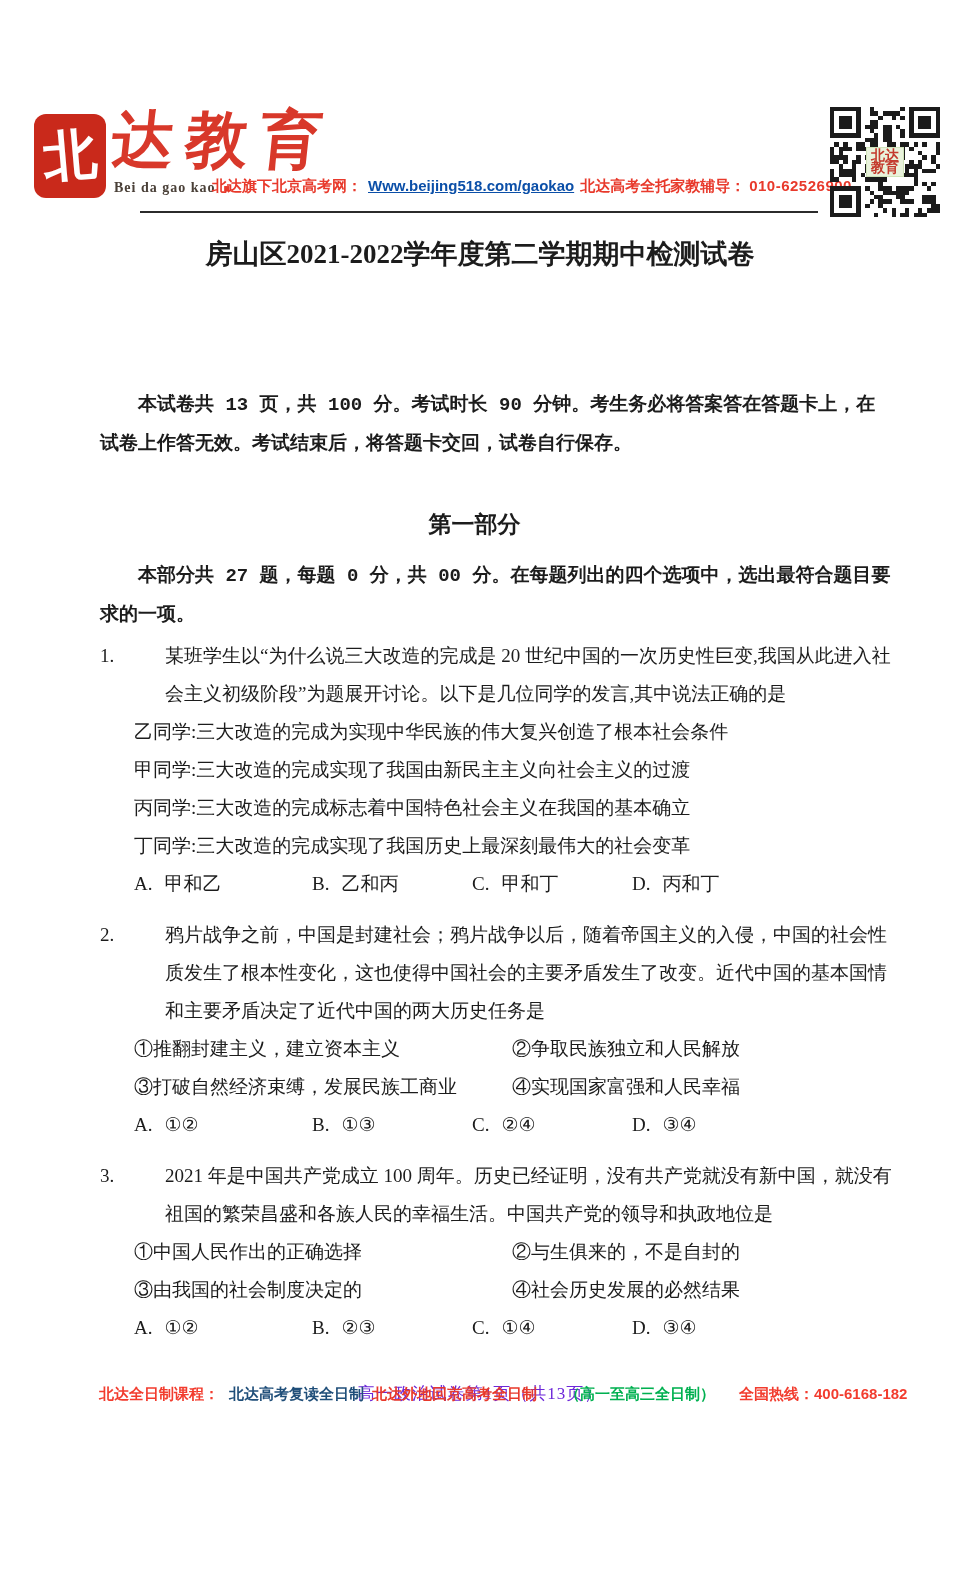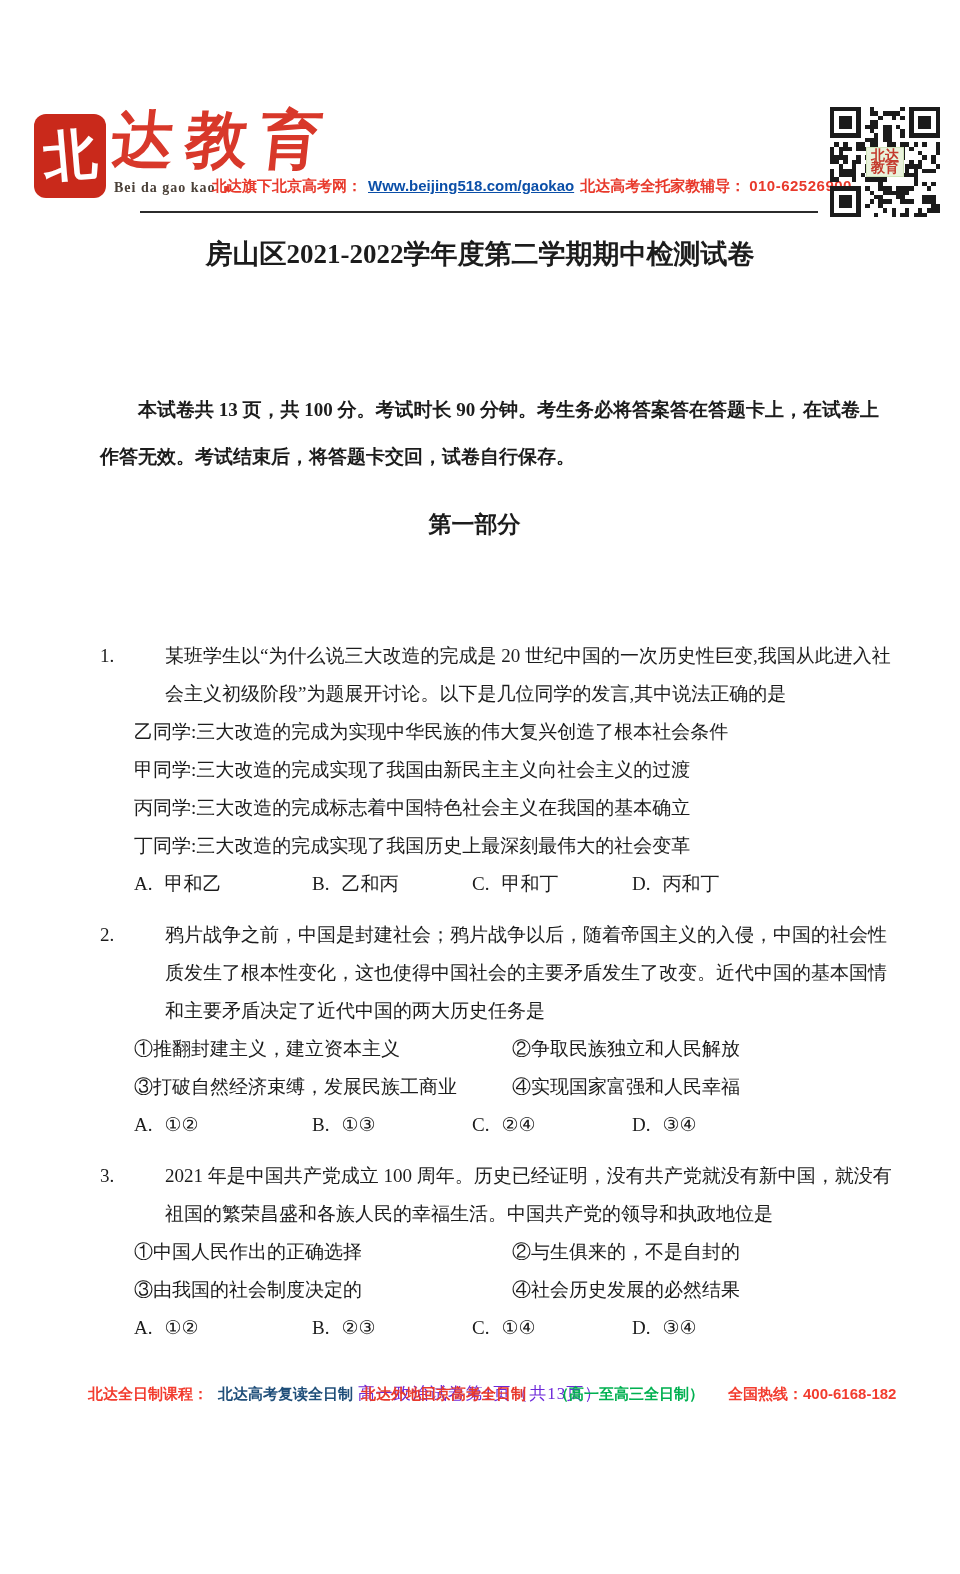--- a/index.html
+++ b/index.html
@@ -24,22 +24,22 @@
   
   .qr{position:absolute;left:830px;top:107px;width:110px;height:110px;}
   .qr svg{display:block;}
   .qr-label{position:absolute;left:50%;top:50%;transform:translate(-50%,-50%);
             background:#e9f3dc;border:1px solid #cfe3b8;padding:2px 4px;text-align:center;
             font-size:14px;line-height:12px;font-weight:bold;}
   
   .title{position:absolute;left:0;right:0;top:236px;text-align:center;font-size:27px;font-weight:bold;}
   .subtitle{position:absolute;left:0;right:0;top:314px;text-align:center;font-size:29px;font-weight:bold;}
   
-  .para{position:absolute;left:100px;width:792px;font-family:Liberation Serif, serif;
-        font-weight:bold;font-size:19px;line-height:47px;text-indent:2em;}
+  .para{position:absolute;left:100px;width:792px;font-family:Liberation Mono, monospace;
+        font-weight:bold;font-size:19px;line-height:39px;text-indent:2em;}
   .intro{top:386px;}
   .part-heading{position:absolute;left:0;right:11px;top:509px;text-align:center;
                 font-size:23px;font-weight:bold;}
   .part-instructions{top:557px;}
   
   .questions{position:absolute;left:100px;top:637px;width:796px;font-size:19px;line-height:38px;}
   .question{margin-bottom:13px;}
   .stem{display:flex;}
   .qnum{flex:none;width:34px;}
   .qbody{flex:1;margin-left:31px;}
@@ -48,21 +48,21 @@
   .item-row .c1{flex:none;width:378px;}
   .options{padding-left:34px;display:flex;}
   .opt{white-space:nowrap;}
   .opt .lbl{margin-right:12px;}
   .opt-0{flex:none;width:178px;}
   .opt-1{flex:none;width:160px;}
   .opt-2{flex:none;width:160px;}
   
   .page-label{position:absolute;left:0;right:0;top:1382px;text-align:center;font-size:17px;
               z-index:1;letter-spacing:1px;color:#6d28d9;}
-  .promo{position:absolute;left:88px;top:1385px;z-index:2;display:flex;white-space:nowrap;
+  .promo{position:absolute;left:99px;top:1385px;z-index:2;display:flex;white-space:nowrap;
          font-family:"Liberation Sans",sans-serif;font-weight:bold;font-size:15px;}
   .promo .seg-1{margin-left:10px;}
   .promo .seg-2{margin-left:8px;}
   .promo .seg-3{margin-left:28px;}
   .promo .seg-4{margin-left:24px;}
 </style>
 </head>
 <body>
 
 <div class="page">
@@ -267,20 +267,21 @@
       <div>北达</div>
       <div>教育</div>
     </div>
   </div>
 
   <div class="title">房山区2021-2022学年度第二学期期中检测试卷</div>
 
   <div class="para intro">本试卷共 13 页，共 100 分。考试时长 90 分钟。考生务必将答案答在答题卡上，在试卷上作答无效。考试结束后，将答题卡交回，试卷自行保存。</div>
 
   <div class="part-heading">第一部分</div>
+  <div class="para part-instructions">本部分共 27 题，每题 0 分，共 00 分。在每题列出的四个选项中，选出最符合题目要求的一项。</div>
 
   <div class="questions">
 
     <div class="question">
       <div class="stem">
         <div class="qnum">1.</div>
         <div class="qbody">某班学生以“为什么说三大改造的完成是 20 世纪中国的一次历史性巨变,我国从此进入社会主义初级阶段”为题展开讨论。以下是几位同学的发言,其中说法正确的是</div>
       </div>
       <div class="qline">乙同学:三大改造的完成为实现中华民族的伟大复兴创造了根本社会条件</div>
       <div class="qline">甲同学:三大改造的完成实现了我国由新民主主义向社会主义的过渡</div>

